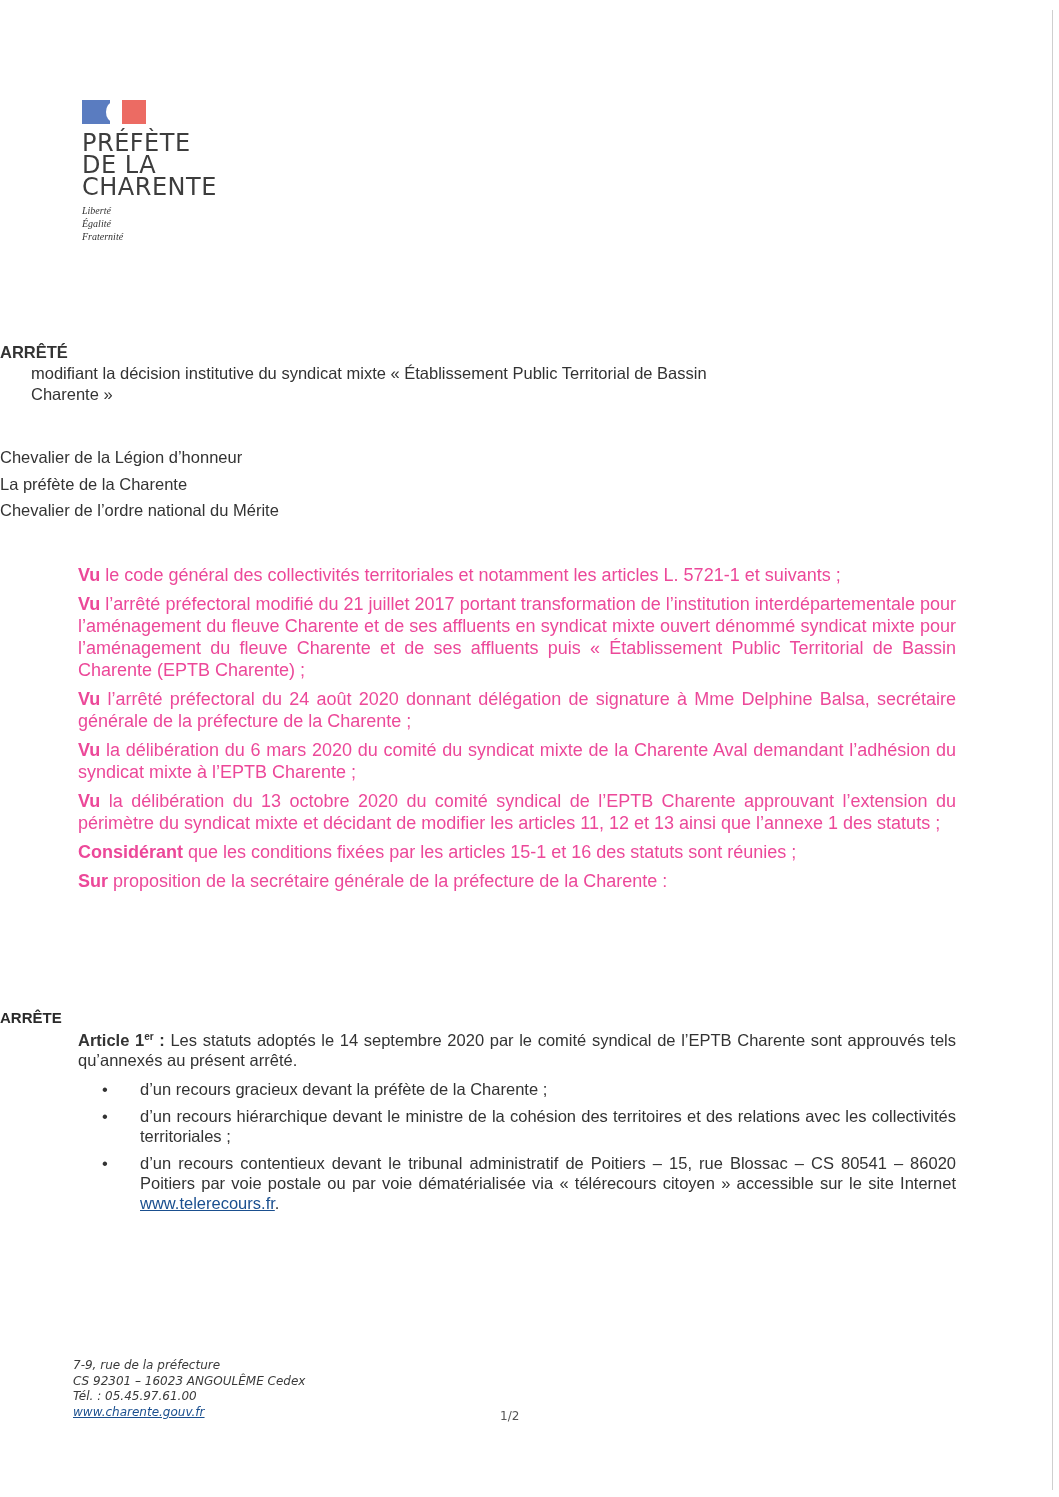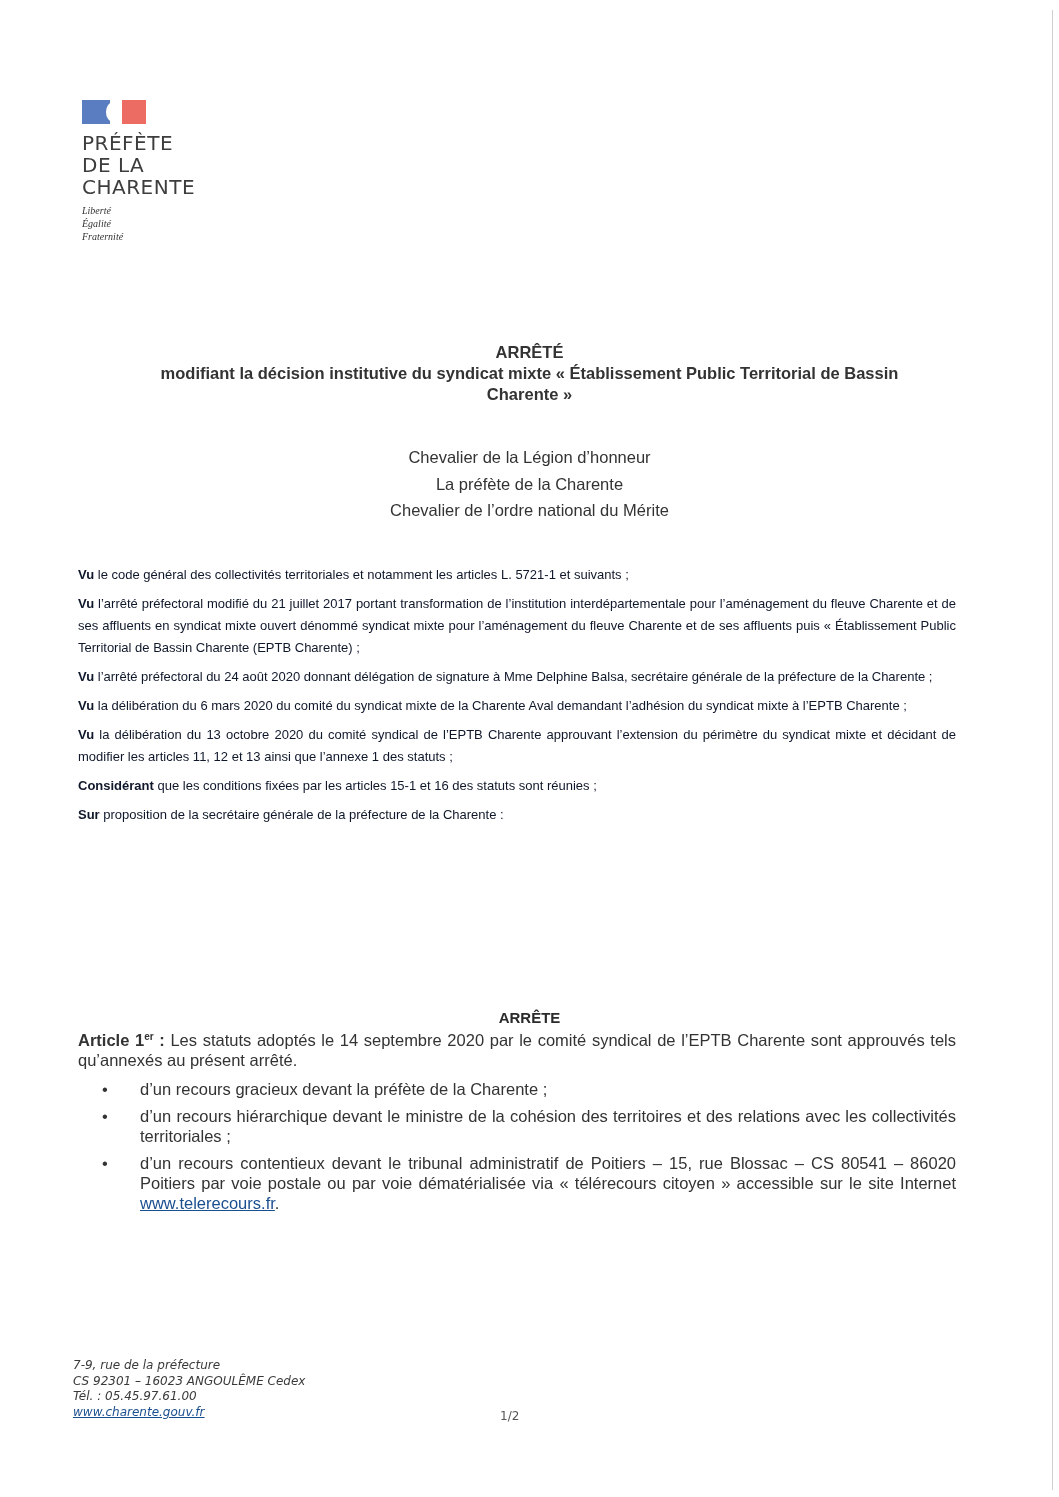--- a/index.html
+++ b/index.html
@@ -7,28 +7,28 @@
     width: 1059px; height: 1497px; background: #ffffff; position: relative; overflow: hidden;
     font-family: "Liberation Sans", "DejaVu Sans", sans-serif; color: #2a2a2a;
   }
   .scan-line { position: absolute; left: 1052px; top: 10px; width: 1px; height: 1480px; background: #cfcfcf; }
   .logo { position: absolute; left: 82px; top: 100px; }
   .flag { position: relative; width: 64px; height: 24px; }
   .flag .blue { position: absolute; left: 0; top: 0; width: 28px; height: 24px; background: #5a7cc0; }
   .flag .white { position: absolute; left: 28px; top: 0; width: 12px; height: 24px; background: #fff; }
   .flag .red { position: absolute; left: 40px; top: 0; width: 24px; height: 24px; background: #ec6b63; }
   .flag .profile { position: absolute; left: 24px; top: 2px; width: 14px; height: 20px; background: #fff; border-radius: 50% 40% 40% 50%; }
-  .logo-title { margin-top: 8px; font-family: "DejaVu Sans", sans-serif; font-size: 20px; line-height: 22px; letter-spacing: 0.5px; color: #3d3d3d; }
+  .logo-title { margin-top: 8px; font-family: "DejaVu Sans", sans-serif; font-size: 24px; line-height: 22px; letter-spacing: 0.5px; color: #3d3d3d; }
   .motto { margin-top: 6px; font-family: "Liberation Serif", serif; font-style: italic; font-size: 10px; line-height: 13px; color: #333; }
-  .center { position: absolute; left: 0; width: 1059px; text-align: center; }
+  .center { position: absolute; left: 0; width: 1059px; text-align: left; }
   .title-block { top: 342px; font-size: 16.5px; line-height: 21px; color: #333; }
   .title-block .t1 { font-weight: bold; }
-  .title-block .t2 { font-weight: bold; }
+  .title-block .t2 { font-weight: normal; padding-left: 31px; }
   .authority { top: 444px; font-size: 16.5px; line-height: 26.5px; color: #333; }
-  .body { position: absolute; left: 78px; width: 878px; font-size: 13px; line-height: 22px; text-align: justify; color: #0f172a; }
+  .body { position: absolute; left: 78px; width: 878px; font-size: 18px; line-height: 22px; text-align: justify; color: #ec4899; }
   .body p { margin: 0 0 7px 0; }
   .body b { font-weight: bold; }
   .decision { top: 962px; font-weight: bold; font-size: 15px; margin-top: 47px; }
   .articles { position: absolute; left: 78px; top: 1030px; width: 878px; font-size: 16.5px; line-height: 20px; text-align: justify; color: #333; }
   .articles p { margin: 0 0 9px 0; }
   .articles ul { margin: 0; padding: 0; list-style: none; }
   .articles li { position: relative; padding-left: 62px; margin-bottom: 7px; }
   .articles li .bullet { position: absolute; left: 24px; top: 0; }
   .link { color: #1a4f8f; text-decoration: underline; }
   sup { font-size: 10px; line-height: 0; }

